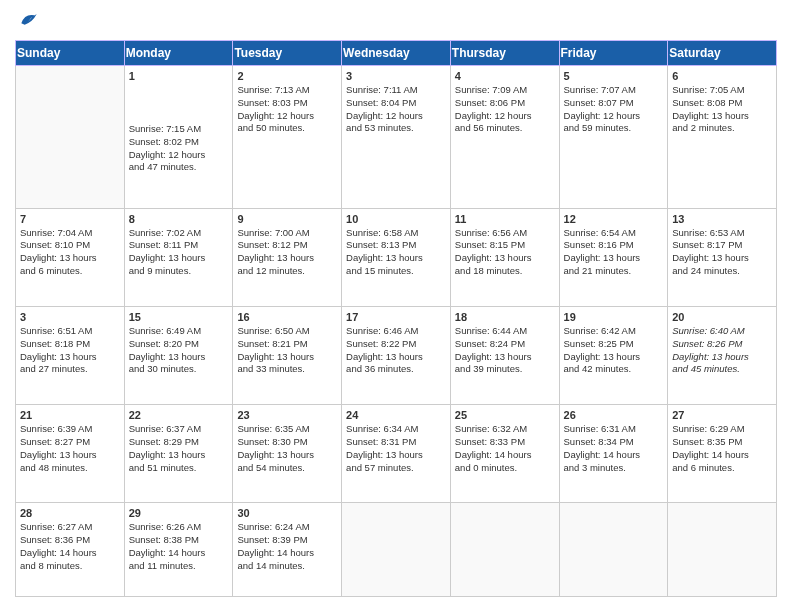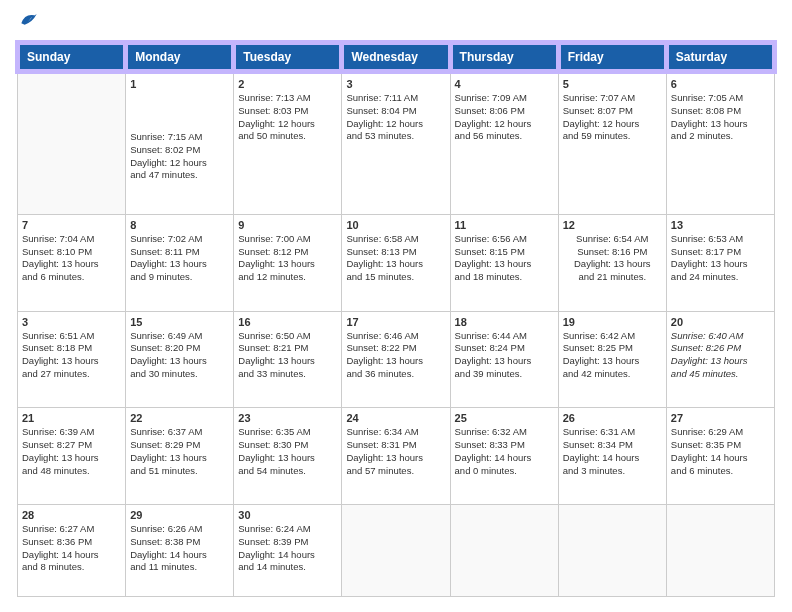--- a/index.html
+++ b/index.html
@@ -56,25 +56,25 @@
     }
     .calendar {
       flex: 1;
       border-collapse: collapse;
       width: 100%;
       table-layout: fixed;
     }
     .calendar th {
       background-color: #1a5fa8;
       color: #fff;
-      padding: 5px 7px;
+      padding: 5px 1px;
       font-size: 12px;
       font-weight: bold;
       text-align: left;
-      border: 5px solid #c4b5fd;
+      border: 1px solid #c4b5fd;
     }
     .calendar td {
       border: 1px solid #ccc;
       vertical-align: top;
       padding: 4px;
       font-size: 10px;
       color: #333;
       height: 78px;
       width: 113px;
     }
@@ -205,21 +205,21 @@
           </td>
           <td>
             <span class="day-num">11</span>
             <div class="cell-text" style="white-space: pre-line;">Sunrise: 6:56 AM
 Sunset: 8:15 PM
 Daylight: 13 hours
 and 18 minutes.</div>
           </td>
           <td>
             <span class="day-num">12</span>
-            <div class="cell-text" style="white-space: pre-line; text-align: center;">Sunrise: 6:54 AM
+            <div class="cell-text" style="white-space: pre-line;">Sunrise: 6:54 AM
 Sunset: 8:16 PM
 Daylight: 13 hours
 and 21 minutes.</div>
           </td>
           <td>
             <span class="day-num">13</span>
             <div class="cell-text" style="white-space: pre-line;">Sunrise: 6:53 AM
 Sunset: 8:17 PM
 Daylight: 13 hours
 and 24 minutes.</div>

